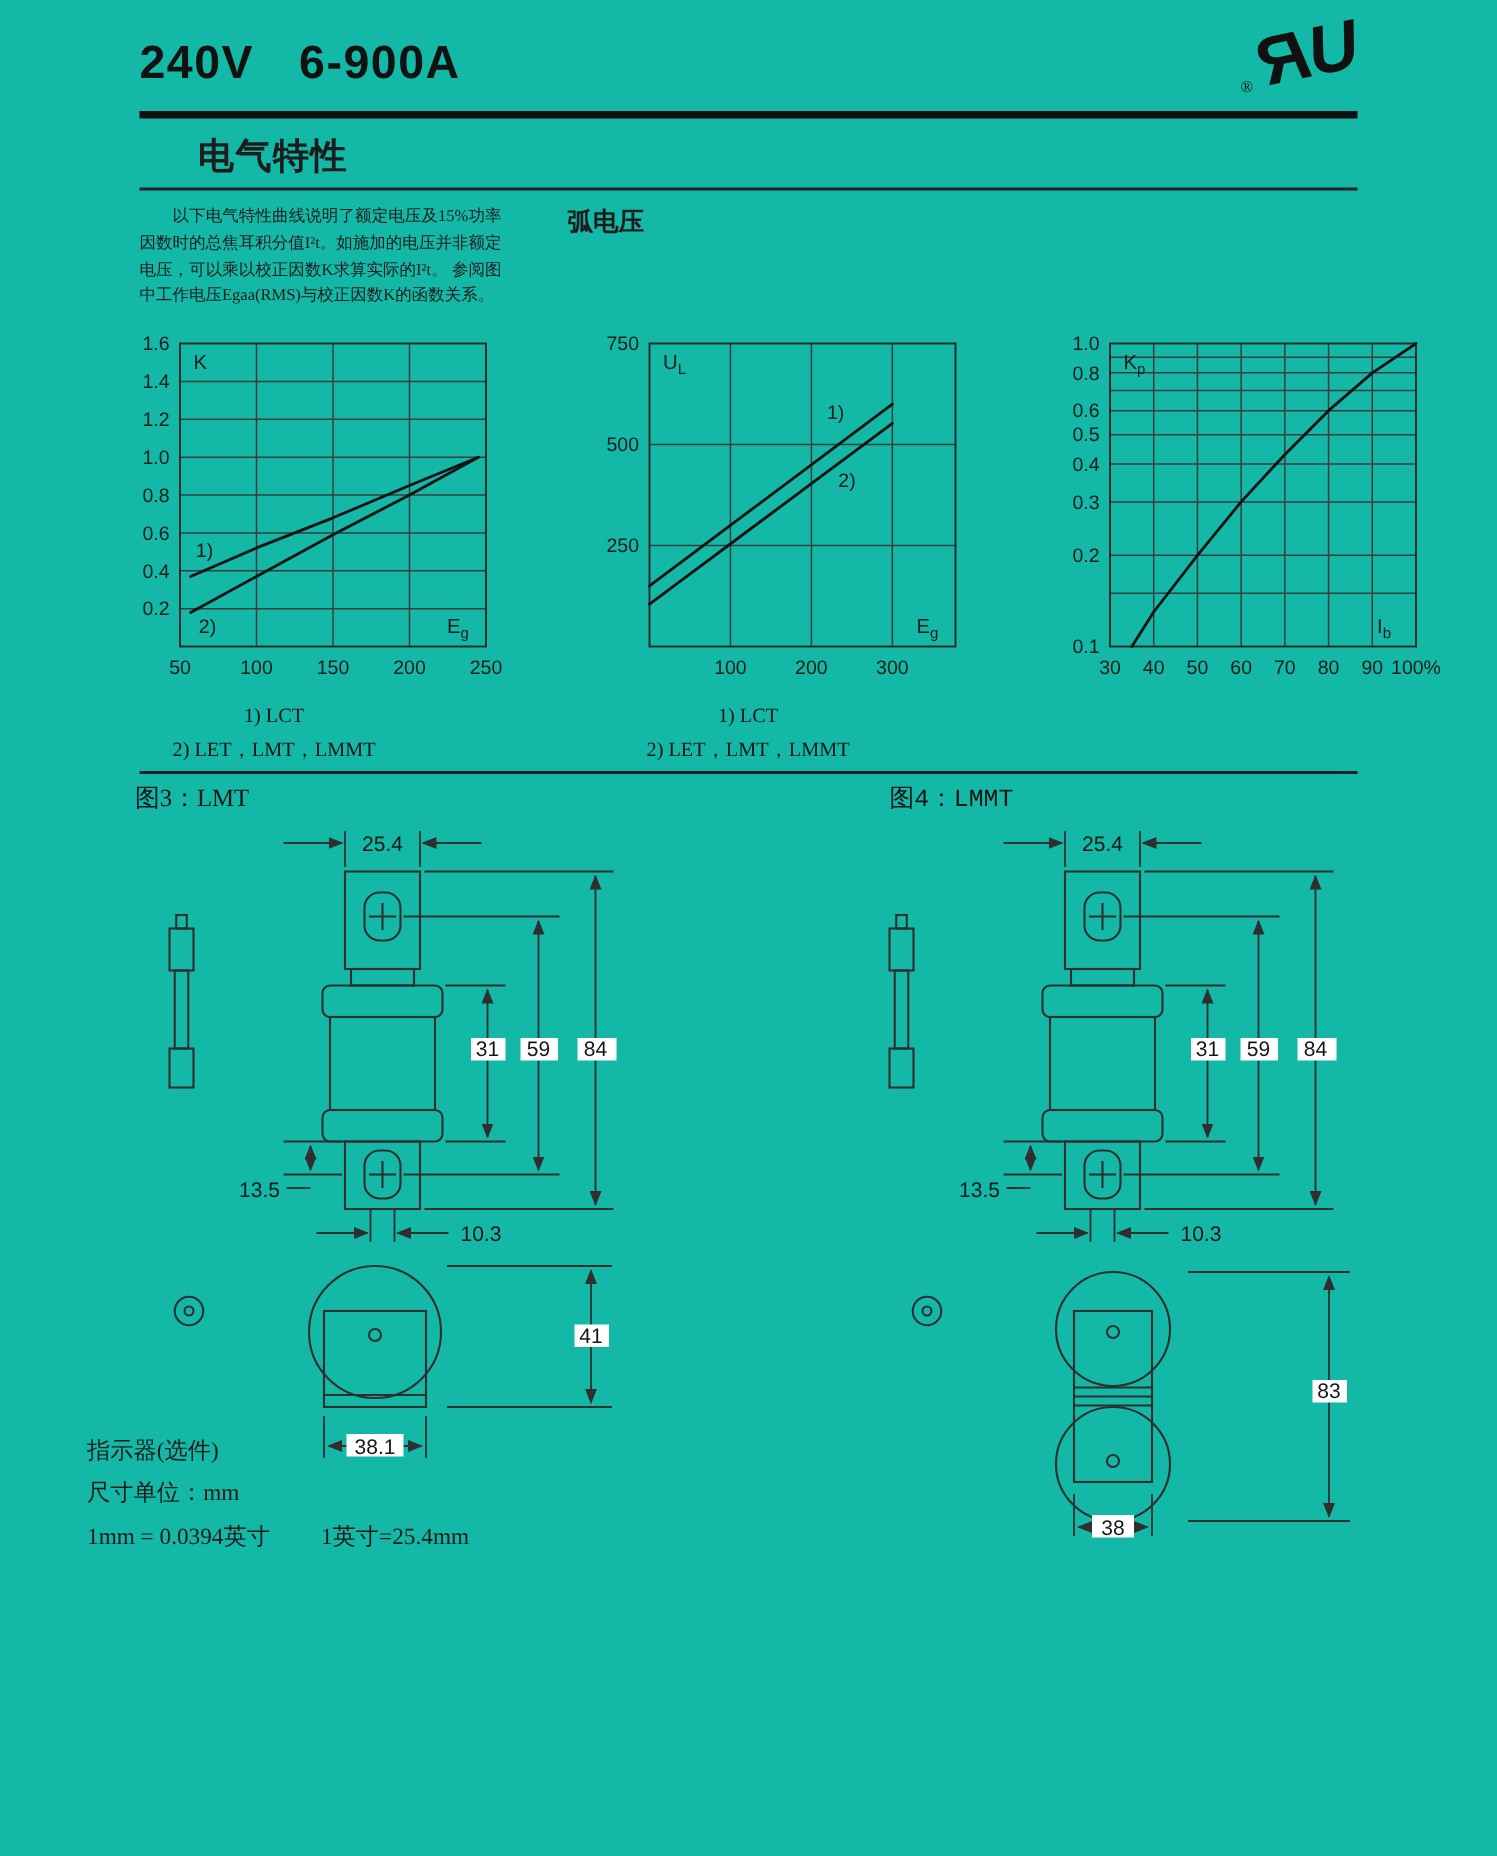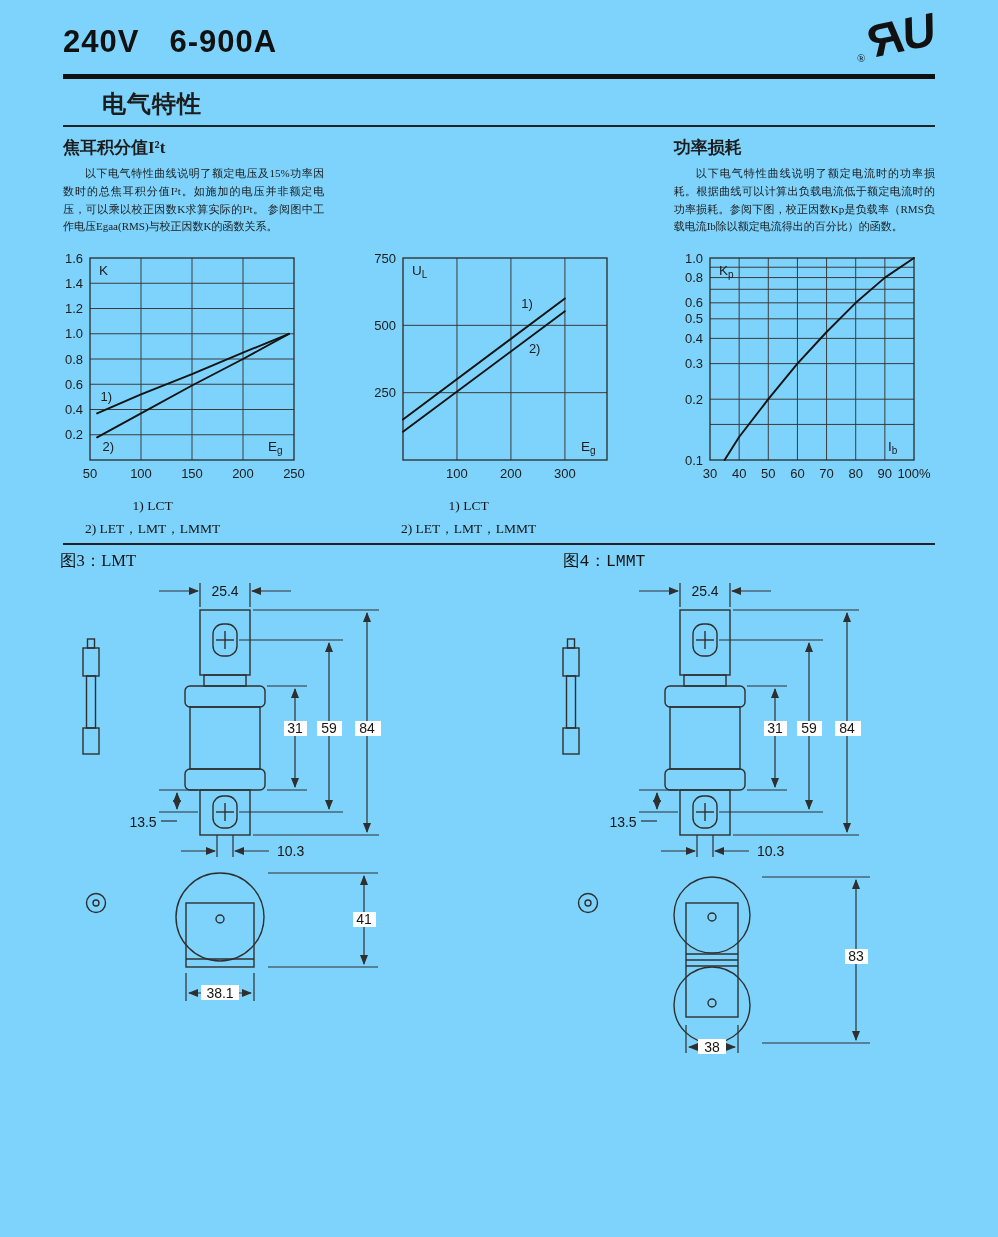--- a/index.html
+++ b/index.html
@@ -1,19 +1,19 @@
 <!DOCTYPE html>
 <html><head>
 <meta charset="utf-8">
 <style>
   * { margin:0; padding:0; box-sizing:border-box; }
   html,body { background:#fff; }
   .page {
-    position:relative; width:998px; height:1237px; background:#7dd3fc;
-    padding:14px 63px 0; overflow:hidden; color:#1c1c1c;
+    position:relative; width:998px; height:1237px; background:#14b8a6;
+    padding:14px 93px 0; overflow:hidden; color:#1c1c1c;
     font-family:"Liberation Serif","DejaVu Serif",serif;
   }
   
   .title-row { position:relative; height:56px; }
   .page-title { font-family:"Liberation Sans","DejaVu Sans",sans-serif; font-weight:700;
     font-size:31px; letter-spacing:1px; padding-top:10px; color:#111; }
   .page-title .t2 { margin-left:30px; }
   .ul-logo { position:absolute; right:0; top:-2px; width:80px; height:58px; }
   .ul-letters { position:absolute; right:4px; top:0; font-family:"Liberation Sans",sans-serif;
     font-style:italic; font-weight:900; font-size:46px; color:#111;
@@ -79,28 +79,24 @@
       <span class="ul-reg">®</span>
     </div>
   </div>
   <div class="rule-thick"></div>
 
   <h2 class="sec">电气特性</h2>
   <div class="rule-thin"></div>
 
   <div class="cols">
     <div class="col">
-      <h3>焦耳积分值I²t</h3>
       <p>以下电气特性曲线说明了额定电压及15%功率因数时的总焦耳积分值I²t。如施加的电压并非额定电压，可以乘以校正因数K求算实际的I²t。 参阅图中工作电压Egaa(RMS)与校正因数K的函数关系。</p>
     </div>
     <div class="col">
-    </div>
-    <div class="col">
-      <h3>功率损耗</h3>
-      <p>以下电气特性曲线说明了额定电流时的功率损耗。根据曲线可以计算出负载电流低于额定电流时的功率损耗。参阅下图，校正因数Kp是负载率（RMS负载电流Ib除以额定电流得出的百分比）的函数。</p>
+      <h3>弧电压</h3>
     </div>
   </div>
 
   <div class="charts-row">
     <svg id="chart1" class="chart" width="310" height="240">
         <line x1="93" y1="16" x2="93" y2="218" class="grid"></line>
         <line x1="144" y1="16" x2="144" y2="218" class="grid"></line>
         <line x1="195" y1="16" x2="195" y2="218" class="grid"></line>
         <line x1="42" y1="192.75" x2="246" y2="192.75" class="grid"></line>
         <line x1="42" y1="167.5" x2="246" y2="167.5" class="grid"></line>
@@ -368,15 +364,20 @@
         <line class="arr-b" x1="137" y1="194" x2="183" y2="194"></line>
       </g>
       <g>
         <rect class="mask" x="293" y="96" width="23" height="15"></rect>
           <rect class="mask" x="146" y="186" width="28" height="15"></rect>
         <text class="dnum" x="304" y="108" text-anchor="middle">83</text>
         <text class="dnum" x="160" y="199" text-anchor="middle">38</text>
       </g>
     </svg>
 
+    <div class="notes">
+      <div>指示器(选件)</div>
+      <div>尺寸单位：mm</div>
+      <div><span>1mm = 0.0394英寸</span><span class="conv2">1英寸=25.4mm</span></div>
+    </div>
   </div>
 
 </div>
 
 </body></html>

